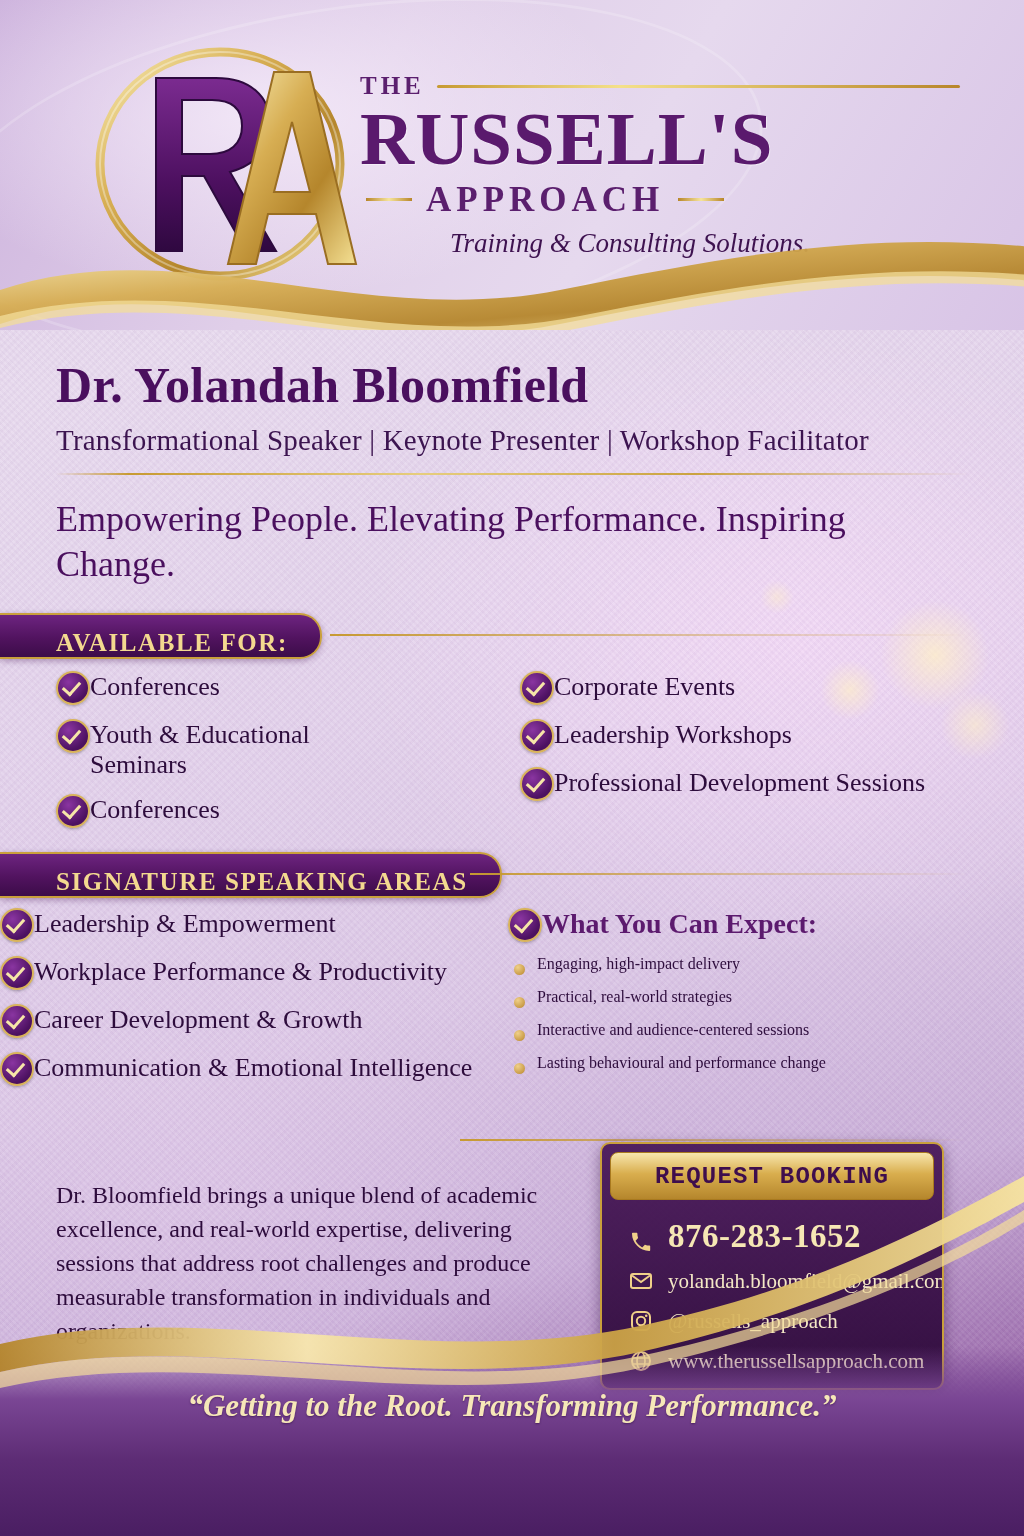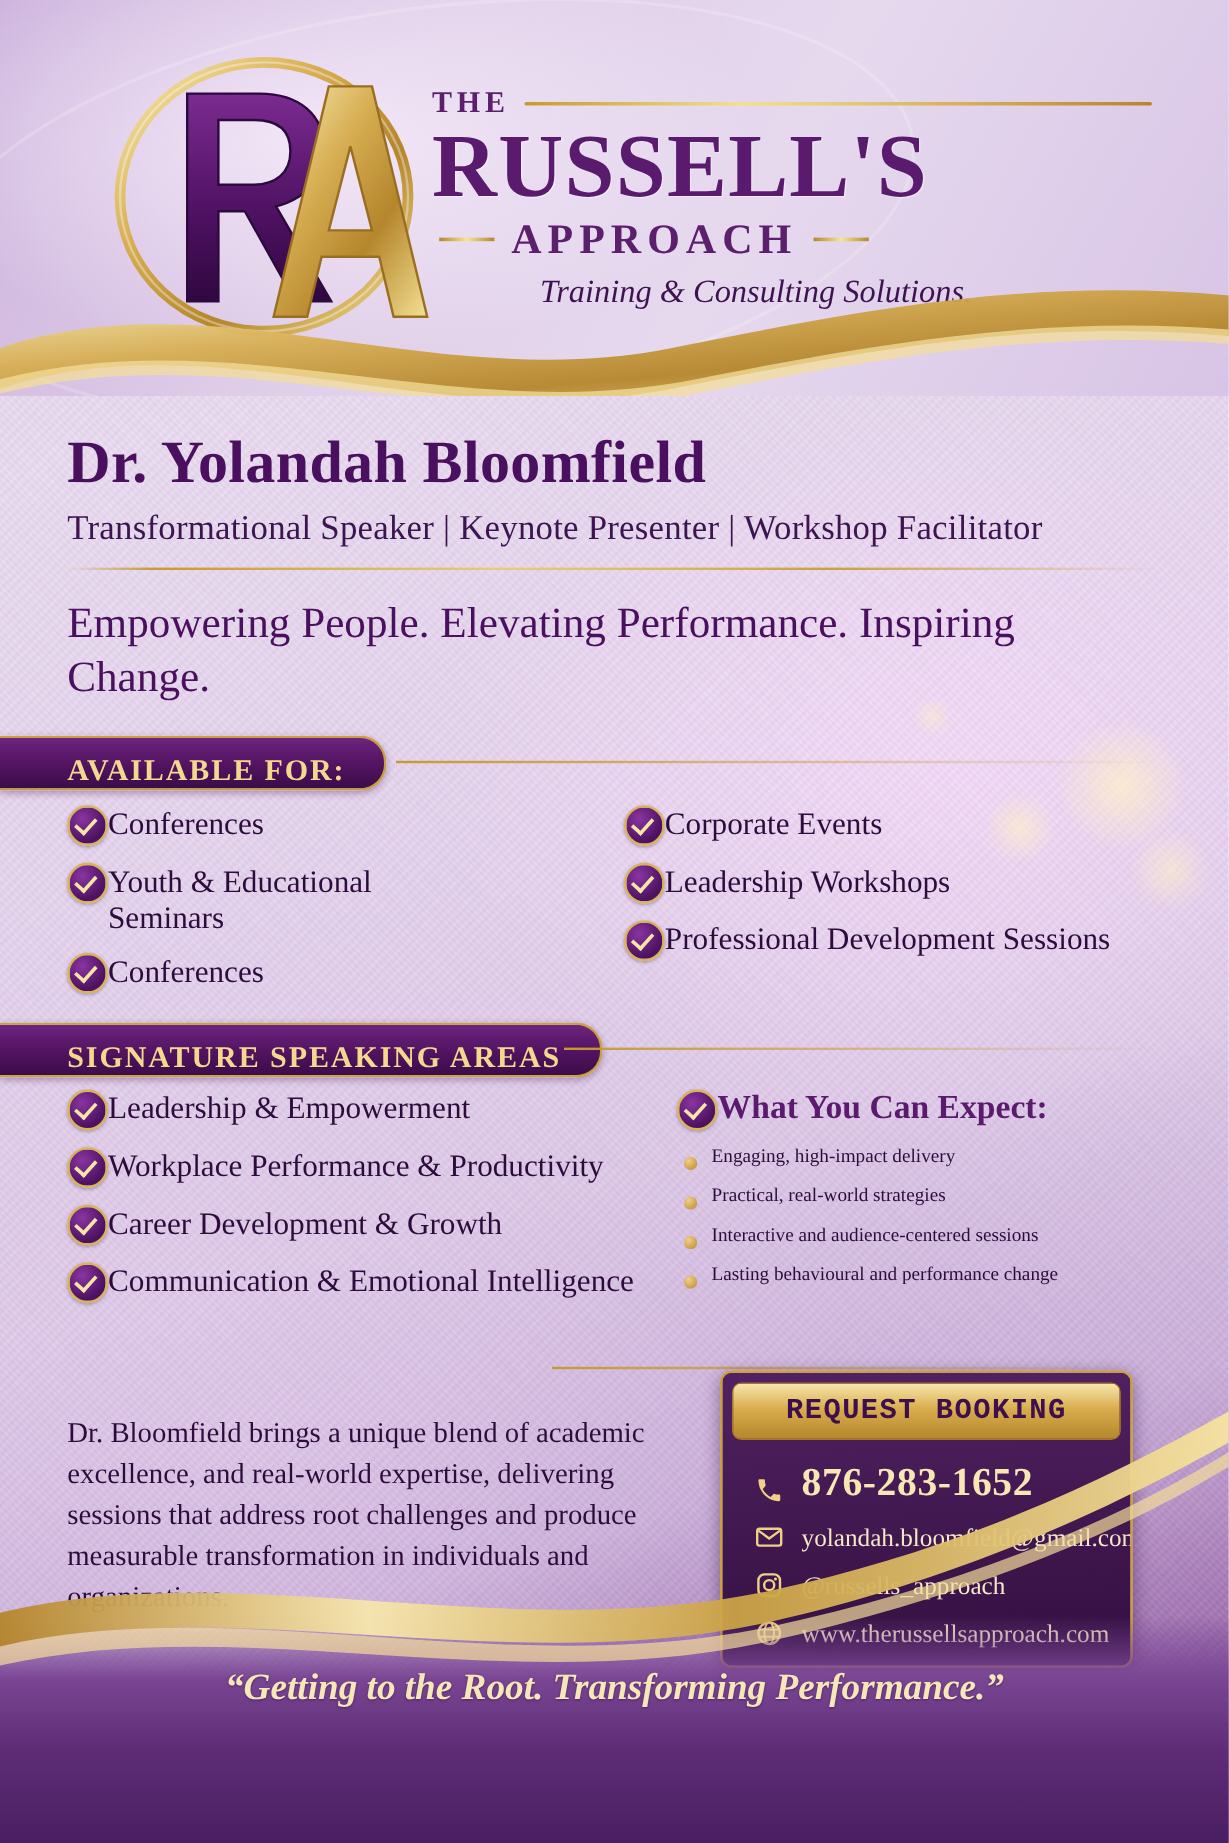--- a/index.html
+++ b/index.html
@@ -252,21 +252,20 @@
     font-family: "Liberation Serif", serif;
     font-size: 26px;
     color: #2d0c3c;
     line-height: 1.15;
     padding-top: 1px;
   }
 
   .sig-cols {
     display: flex;
     margin-top: 14px;
-    padding-left: 56px;
     padding-right: 22px;
   }
   .sig-left { width: 500px; }
   .sig-right { flex: 1; padding-left: 8px;}
   .expect-head {
     font-family: "Liberation Serif", serif;
     font-size: 28px;
     font-weight: bold;
     color: #5c1a6e;
   }

